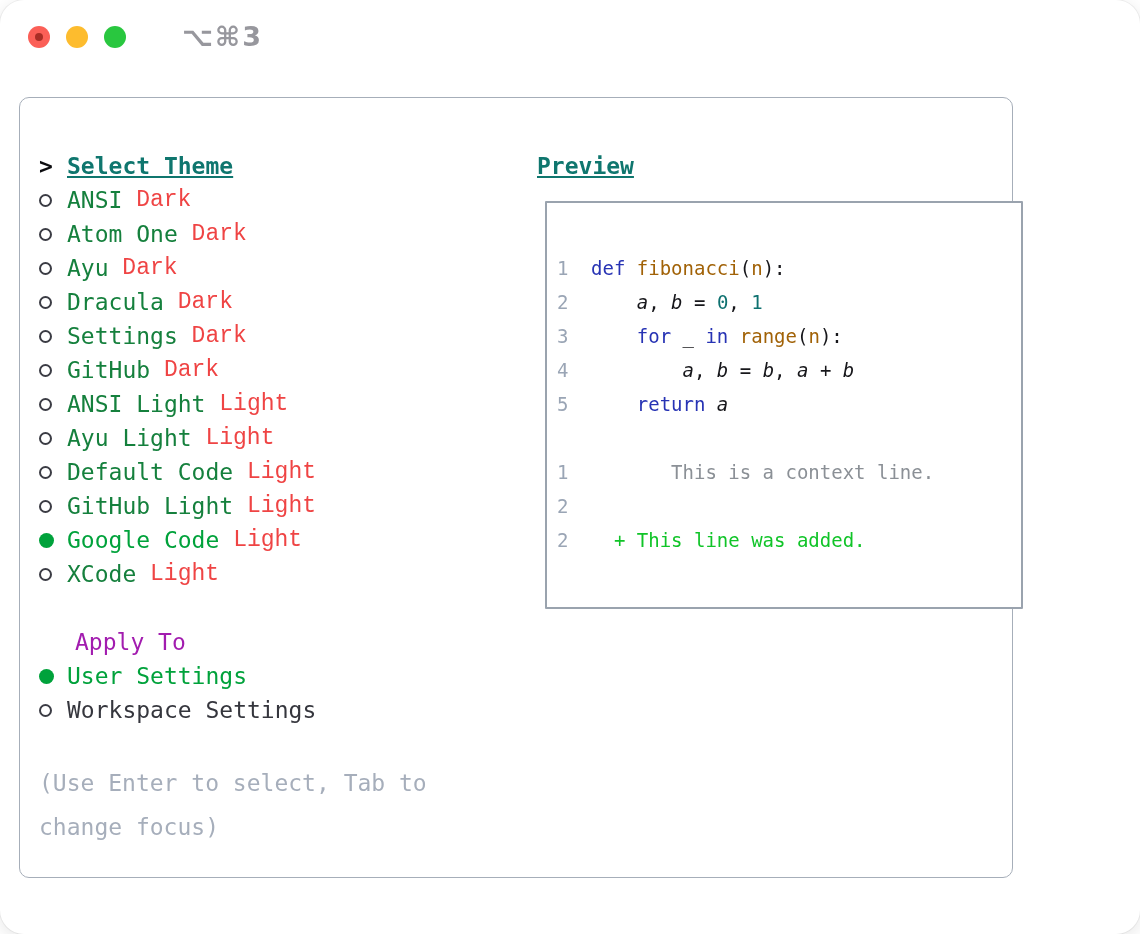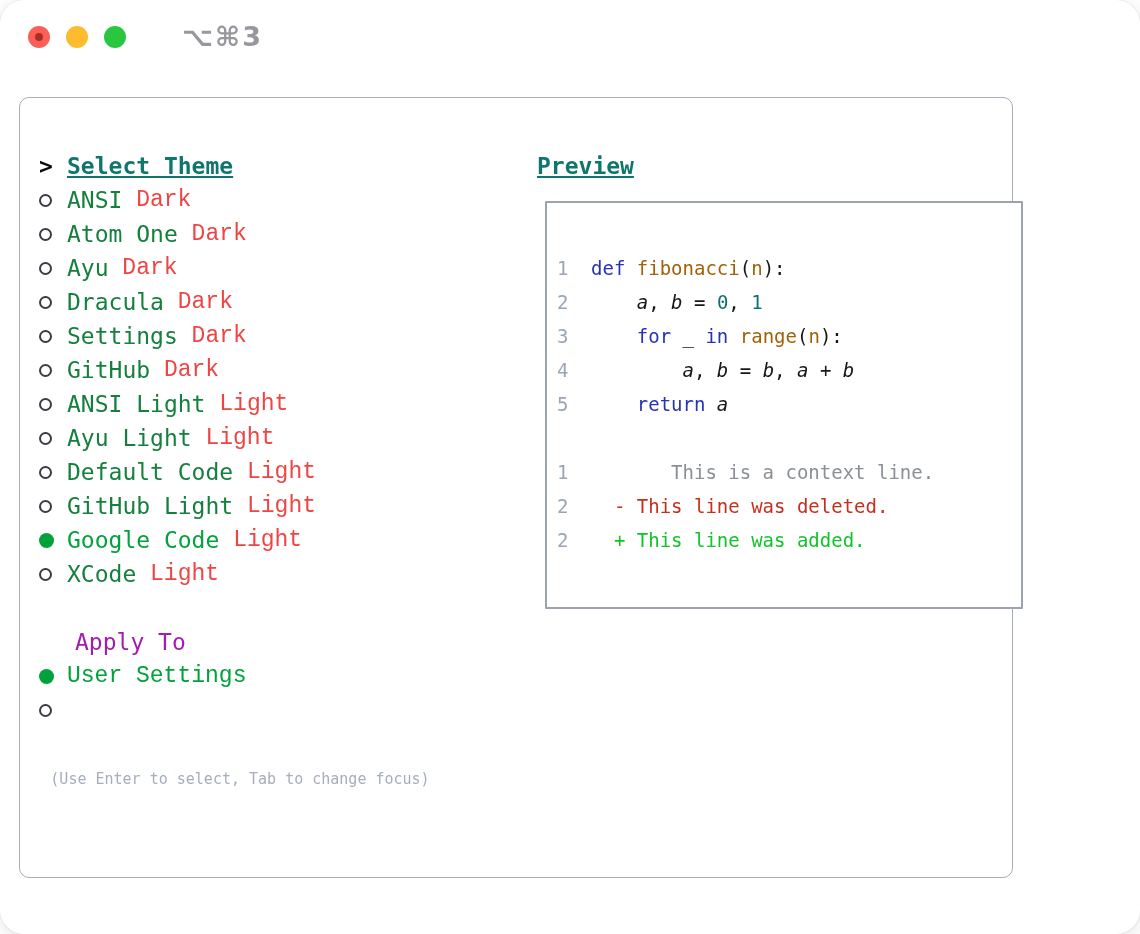--- a/index.html
+++ b/index.html
@@ -32,22 +32,22 @@
   .marker{width:28px;flex:0 0 28px;display:flex;align-items:center;}
   .prompt{font-weight:700;color:#0d0d10;font-size:23px;line-height:28px;}
   .radio{width:13px;height:13px;border:2px solid #3b3c44;border-radius:50%;box-sizing:border-box;}
   .radio.on{width:15px;height:15px;border:none;background:#00a23b;}
   .hdr{font-weight:700;color:#0f766e;text-decoration:underline;}
   .theme-name{color:#15803d;}
   .theme-row.selected .theme-name{color:#00a23b;}
   .variant{color:#ef4444;margin-left:13.8px;font-family:Liberation Mono, monospace;}
   .apply-label{margin-left:36px;font-weight:400;color:#a21caf;}
   .opt-name{color:#35363d;}
-  .opt-row.selected .opt-name{color:#00a23b;font-family:Liberation Mono, monospace;}
-  .help{margin-top:34px;width:402px;font-size:15px;line-height:36px;color:#a6aebb;word-wrap:break-word;text-align:center;}
+  .opt-row.selected .opt-name{color:#00a23b;}
+  .help{margin-top:34px;width:402px;font-size:23px;line-height:44px;color:#a6aebb;word-wrap:break-word;}
   
   .preview-box{
     margin-top:18px;margin-left:8px;width:478px;height:408px;box-sizing:border-box;
     border:2px solid #9aa3ae;border-radius:1px;padding:48px 0 0 10px;background:#ffffff;overflow:hidden;
   }
   .cline{height:34px;display:flex;align-items:center;font-size:19px;white-space:pre;}
   .ln{width:34px;flex:0 0 34px;color:#9aa5b5;}
   .tk-keyword{color:#2733b4;}
   .tk-function{color:#a16207;}
   .tk-number{color:#0e7170;}
@@ -93,37 +93,37 @@
         </div>
 
       <div class="row spacer"></div>
 
       <div class="row">
         <span class="apply-label">Apply To</span>
       </div>
 
       <div id="apply-rows">
           <div class="row opt-row selected"><span class="marker"><span class="radio on"></span></span><span class="opt-name">User Settings</span></div>
-          <div class="row opt-row"><span class="marker"><span class="radio"></span></span></div>
+          <div class="row opt-row"><span class="marker"><span class="radio"></span></span><span class="opt-name">Workspace Settings</span></div>
         </div>
 
       <div class="help">(Use Enter to select, Tab to change focus)</div>
     </div>
 
     <div class="col-right">
       <div class="row">
         <span class="hdr">Preview</span>
       </div>
       <div class="preview-box" id="preview-box">
           <div class="cline"><span class="ln">1</span><span class="tk-keyword">def</span><span class="tk-plain"> </span><span class="tk-function">fibonacci</span><span class="tk-plain">(</span><span class="tk-function">n</span><span class="tk-plain">):</span></div>
           <div class="cline"><span class="ln">2</span><span class="tk-plain">    </span><span class="tk-variable">a</span><span class="tk-plain">, </span><span class="tk-variable">b</span><span class="tk-plain"> = </span><span class="tk-number">0</span><span class="tk-plain">, </span><span class="tk-number">1</span></div>
           <div class="cline"><span class="ln">3</span><span class="tk-plain">    </span><span class="tk-keyword">for</span><span class="tk-plain"> _ </span><span class="tk-keyword">in</span><span class="tk-plain"> </span><span class="tk-function">range</span><span class="tk-plain">(</span><span class="tk-function">n</span><span class="tk-plain">):</span></div>
           <div class="cline"><span class="ln">4</span><span class="tk-plain">        </span><span class="tk-variable">a</span><span class="tk-plain">, </span><span class="tk-variable">b</span><span class="tk-plain"> = </span><span class="tk-variable">b</span><span class="tk-plain">, </span><span class="tk-variable">a</span><span class="tk-plain"> + </span><span class="tk-variable">b</span></div>
           <div class="cline"><span class="ln">5</span><span class="tk-plain">    </span><span class="tk-keyword">return</span><span class="tk-plain"> </span><span class="tk-variable">a</span></div>
           <div class="cline"><span class="ln"></span></div>
           <div class="cline"><span class="ln">1</span><span class="tk-context">       This is a context line.</span></div>
-          <div class="cline"><span class="ln">2</span><span class="tk-plain">  </span><span class="tk-deleted">- This line was deleted.</span></div>
+          <div class="cline"><span class="ln">2</span><span class="tk-plain">  </span></div>
           <div class="cline"><span class="ln">2</span><span class="tk-plain">  </span><span class="tk-added">+ This line was added.</span></div>
         </div>
     </div>
 
   </div>
 </div>
 
 </body></html>

